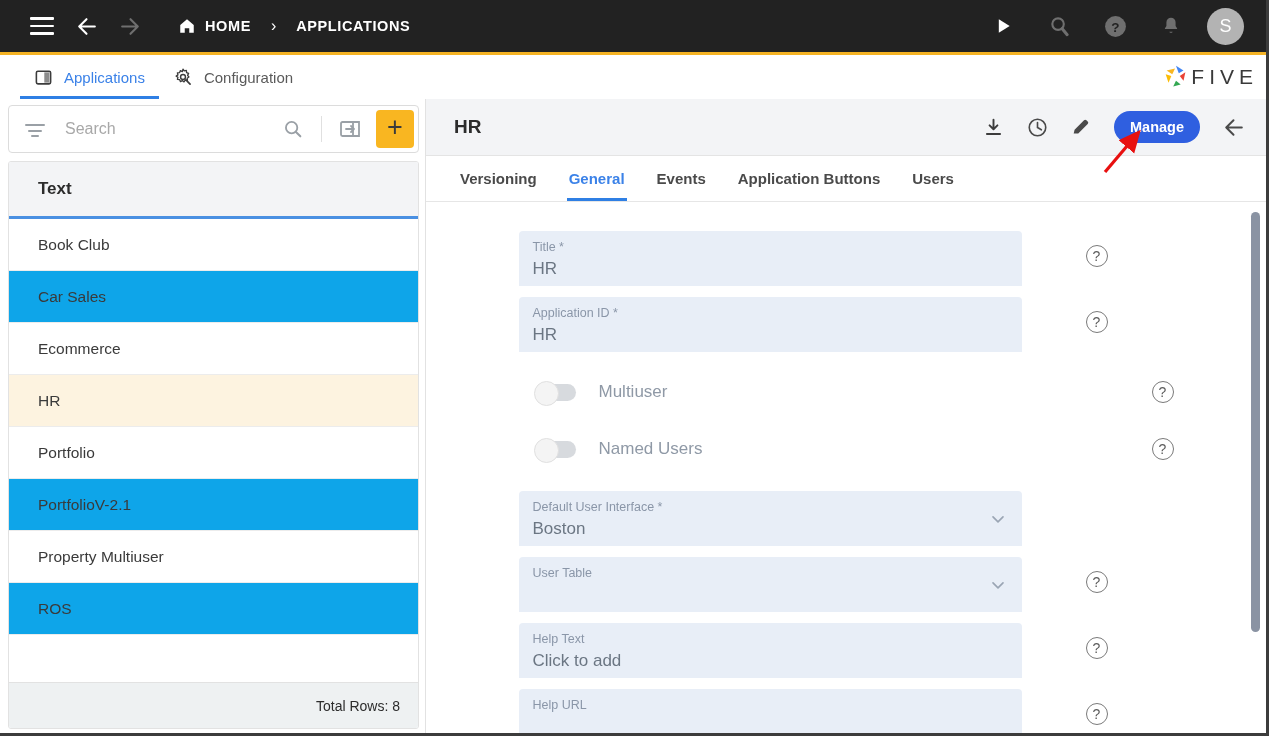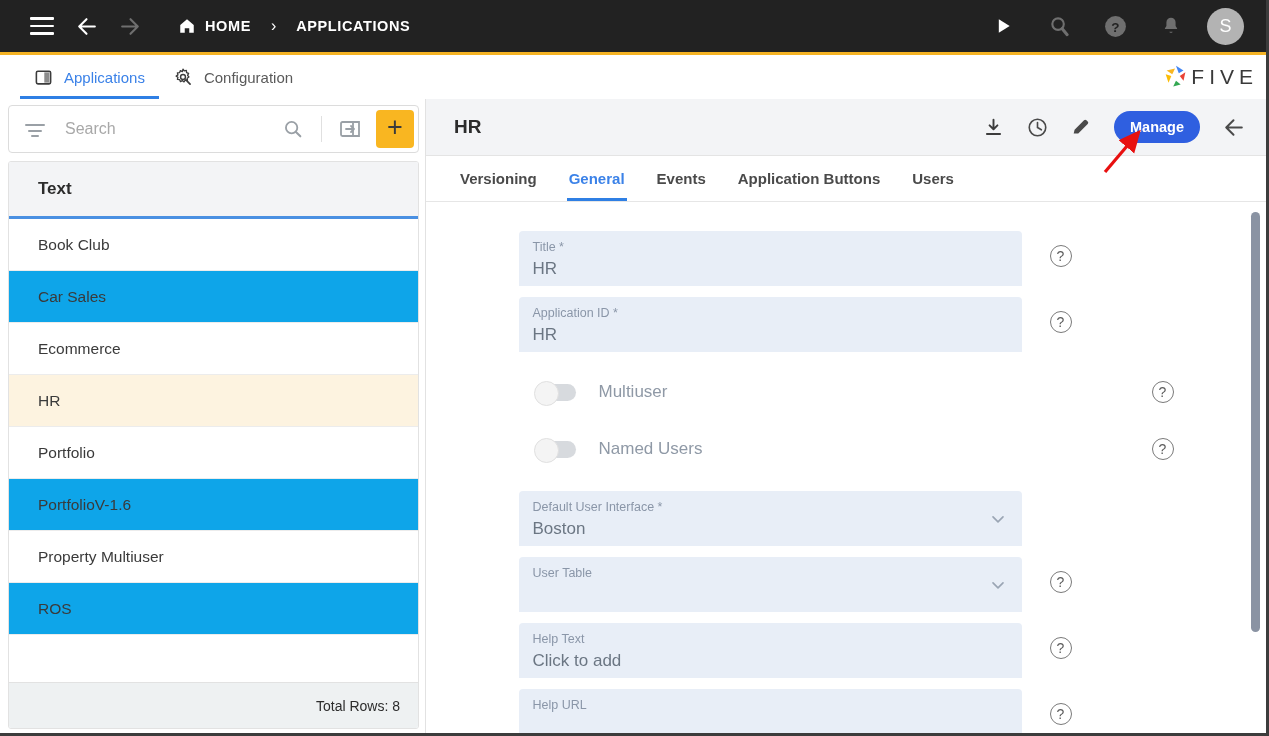--- a/index.html
+++ b/index.html
@@ -195,21 +195,21 @@
     content: ""; position: absolute; left: 14px; right: 14px; bottom: 0;
     height: 3px; background: #2f7fe4;
   }
 
   .form-area {
     flex: 1; min-height: 0; position: relative;
     overflow: hidden; background: #ffffff;
     padding-top: 29px;
   }
   .form-col { width: 100%; display: flex; flex-direction: column; align-items: center; gap: 11px; }
-  .frow { display: flex; align-items: flex-start; width: 655px; }
+  .frow { display: flex; align-items: flex-start; width: 655px; gap: 36px; }
   .field {
     width: 503px; background: #e8eef7;
     border-radius: 4px 4px 0 0;
     padding: 9px 16px 8px 14px; position: relative;
     cursor: text;
   }
   .field.tall { height: 55px; }
   .flabel { font-size: 12.5px; color: #8a96a8; line-height: 1.2; }
   .fvalue { font-size: 17px; color: #6b7683; margin-top: 3px; line-height: 1.25; min-height: 21px; }
   .fvalue.empty { min-height: 21px; }
@@ -394,21 +394,21 @@
           <div class="grow">
             <span>Ecommerce</span>
           </div>
           <div class="grow sel">
             <span>HR</span>
           </div>
           <div class="grow">
             <span>Portfolio</span>
           </div>
           <div class="grow alt">
-            <span>PortfolioV-1.6</span>
+            <span>PortfolioV-2.1</span>
           </div>
           <div class="grow">
             <span>Property Multiuser</span>
           </div>
           <div class="grow alt">
             <span>ROS</span>
           </div>
           <div class="grow blank"></div>
         </div>
         <div class="grid-foot">Total Rows: 8</div>

